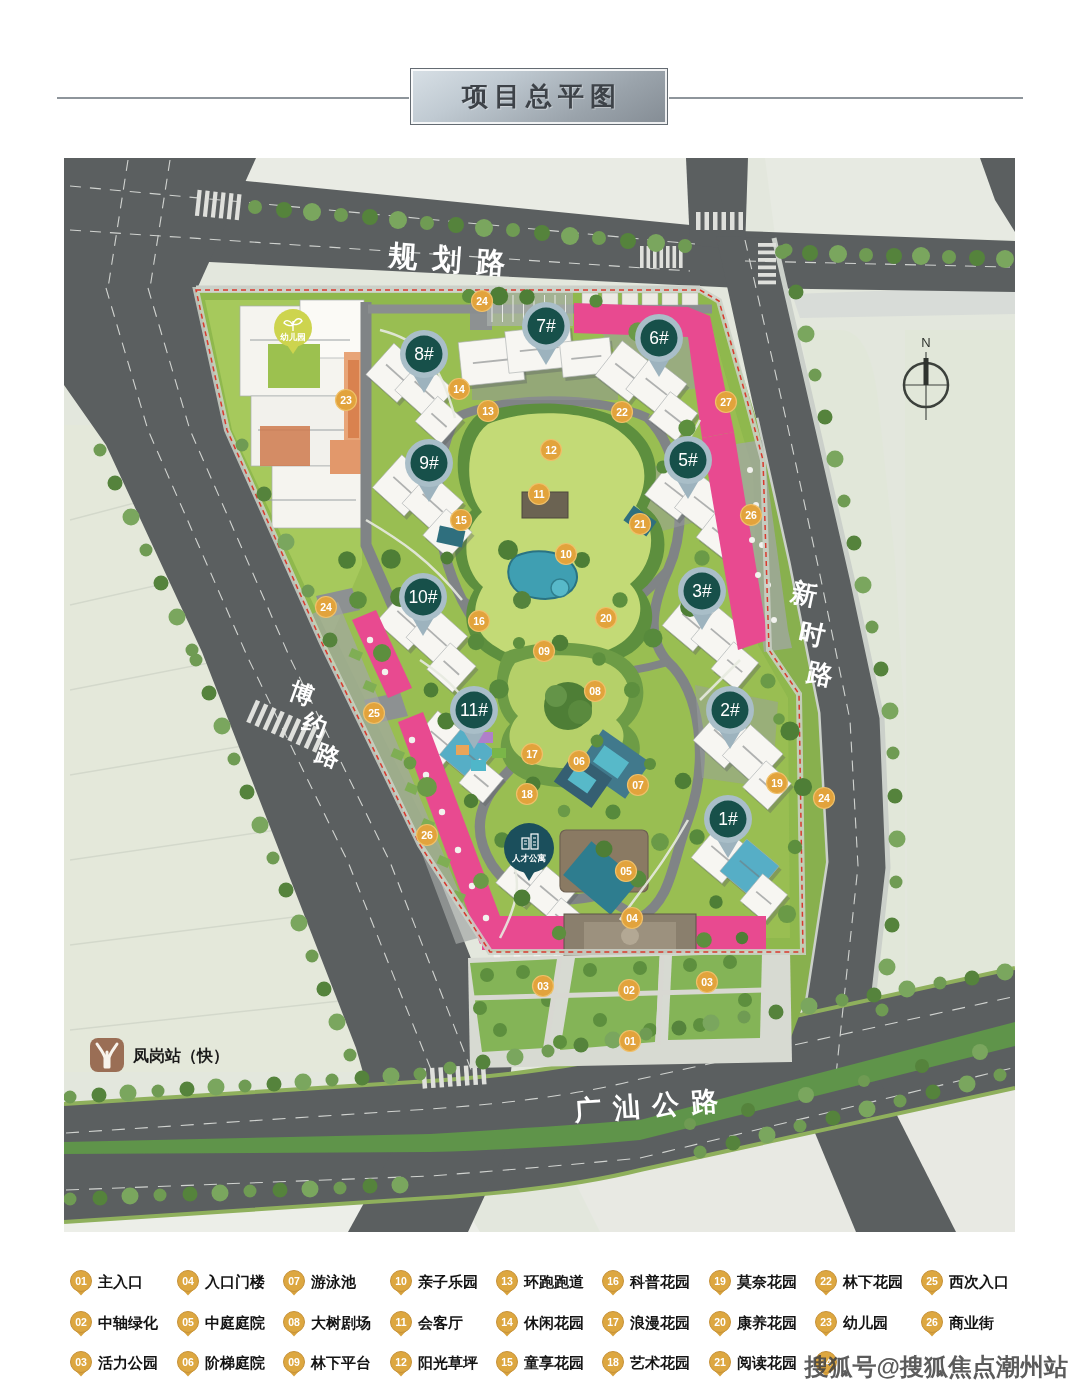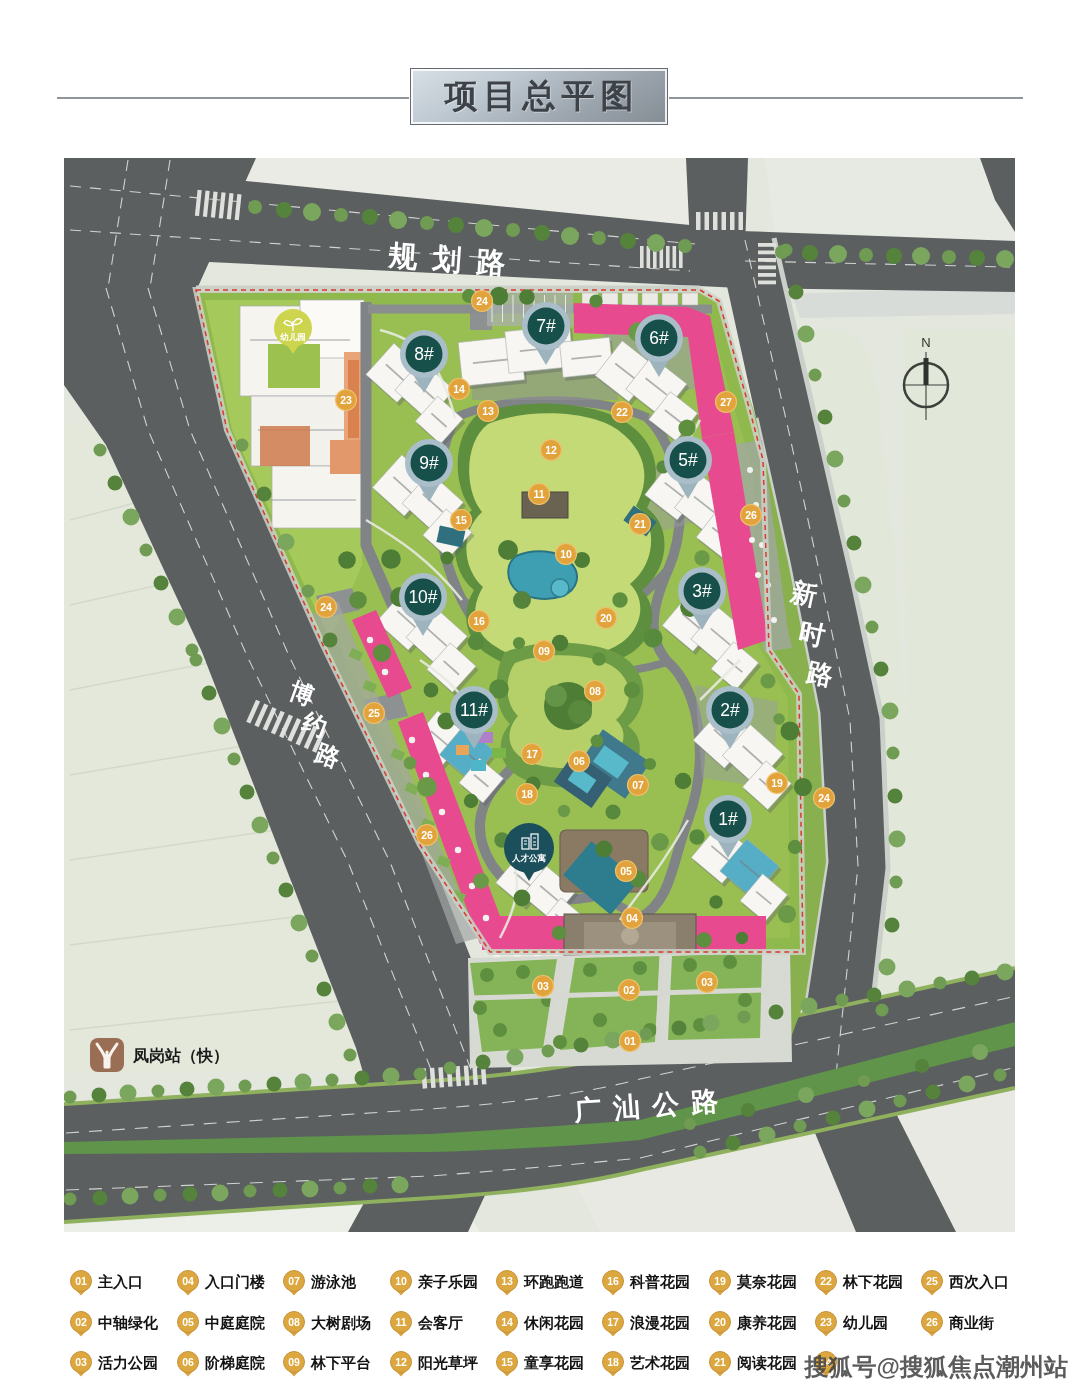--- a/index.html
+++ b/index.html
@@ -3,21 +3,21 @@
 html,body{margin:0;padding:0;background:#fff;width:1080px;height:1392px;overflow:hidden;}
 body{font-family:"Liberation Sans",sans-serif;position:relative;}
 .abs{position:absolute;}
 </style></head><body>
 
 <div class="abs" style="left:57px;top:97px;width:352px;height:2px;background:#8e959b;"></div>
 
 <div class="abs" style="left:669px;top:97px;width:354px;height:2px;background:#8e959b;"></div>
 
 <div class="abs" style="left:410px;top:68px;width:256px;height:55px;border:1px solid #646b72;background:linear-gradient(150deg,#d8e0e6 0%,#c0cad2 30%,#9aa3ab 70%,#848c94 100%);box-shadow:inset 0 0 0 2px rgba(255,255,255,0.85);display:flex;align-items:center;justify-content:center;">
-<span style="font-size:33px;font-weight:bold;color:#3d4248;letter-spacing:6px;text-shadow:1px 1px 0 rgba(255,255,255,0.35);margin-left:6px;text-align:right;">项目总平图</span>
+<span style="font-size:26px;font-weight:bold;color:#3d4248;letter-spacing:6px;text-shadow:1px 1px 0 rgba(255,255,255,0.35);margin-left:6px;text-align:right;">项目总平图</span>
   </div>
 
 <svg class="abs" style="left:0;top:0" width="1080" height="1392" viewBox="0 0 1080 1392">
 <defs>
       <clipPath id="mapclip">
         <rect x="64" y="158" width="951" height="1074"></rect>
       </clipPath>
     </defs>
 <g clip-path="url(#mapclip)">
 

